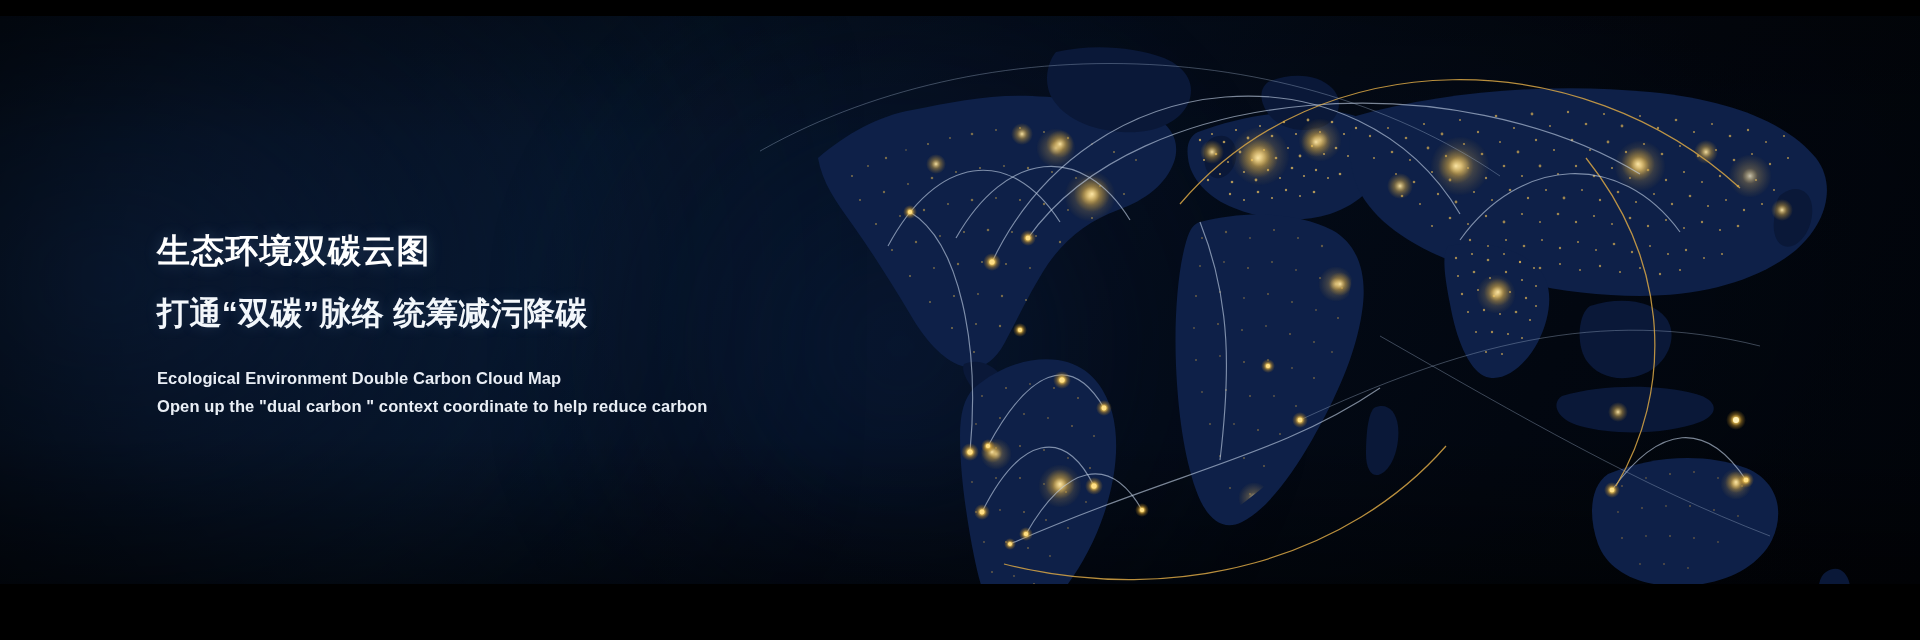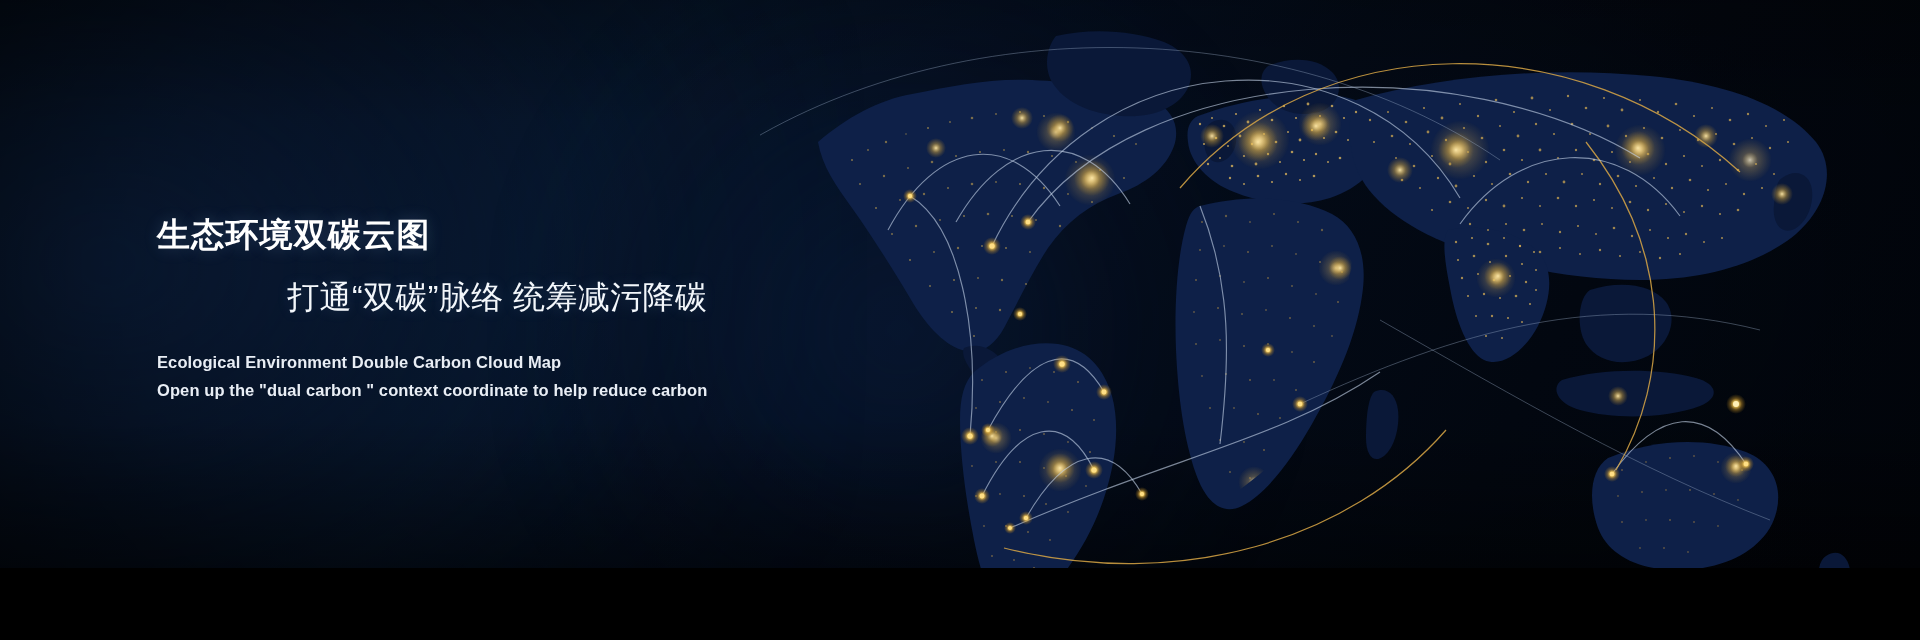--- a/index.html
+++ b/index.html
@@ -5,20 +5,21 @@
 <style>
   * { margin:0; padding:0; box-sizing:border-box; }
   html,body { background:#000; }
   body { font-family:"Liberation Sans","DejaVu Sans",sans-serif; }
 
   #banner {
     position:relative;
     width:1920px; height:568px;
     overflow:hidden;
     background:#be185d;
+    margin-top:16px;
   }
 
   
   .bg-base {
     position:absolute; inset:0;
     background:
       linear-gradient(118deg,
         #04101f 0%,
         #061429 16%,
         #07182e 30%,
@@ -66,27 +67,26 @@
     font-weight:700;
     color:#ffffff;
     letter-spacing:1.2px;
     line-height:1.28;
     white-space:nowrap;
     text-shadow:0 0 16px rgba(150,190,255,0.22);
   }
   .subtitle-cn {
     margin-top:21px;
     font-size:32px;
-    font-weight:400;
+    font-weight:700;
     color:#f3f7fb;
     letter-spacing:0.4px;
     line-height:1.3;
     white-space:nowrap;
     text-shadow:0 0 14px rgba(140,180,250,0.18);
-    text-align:right;
   }
   .en-lines { margin-top:30px; }
   .en-line {
     font-size:16.5px;
     font-weight:700;
     color:#e9eef5;
     letter-spacing:0.1px;
     line-height:1.68;
     white-space:nowrap;
   }

